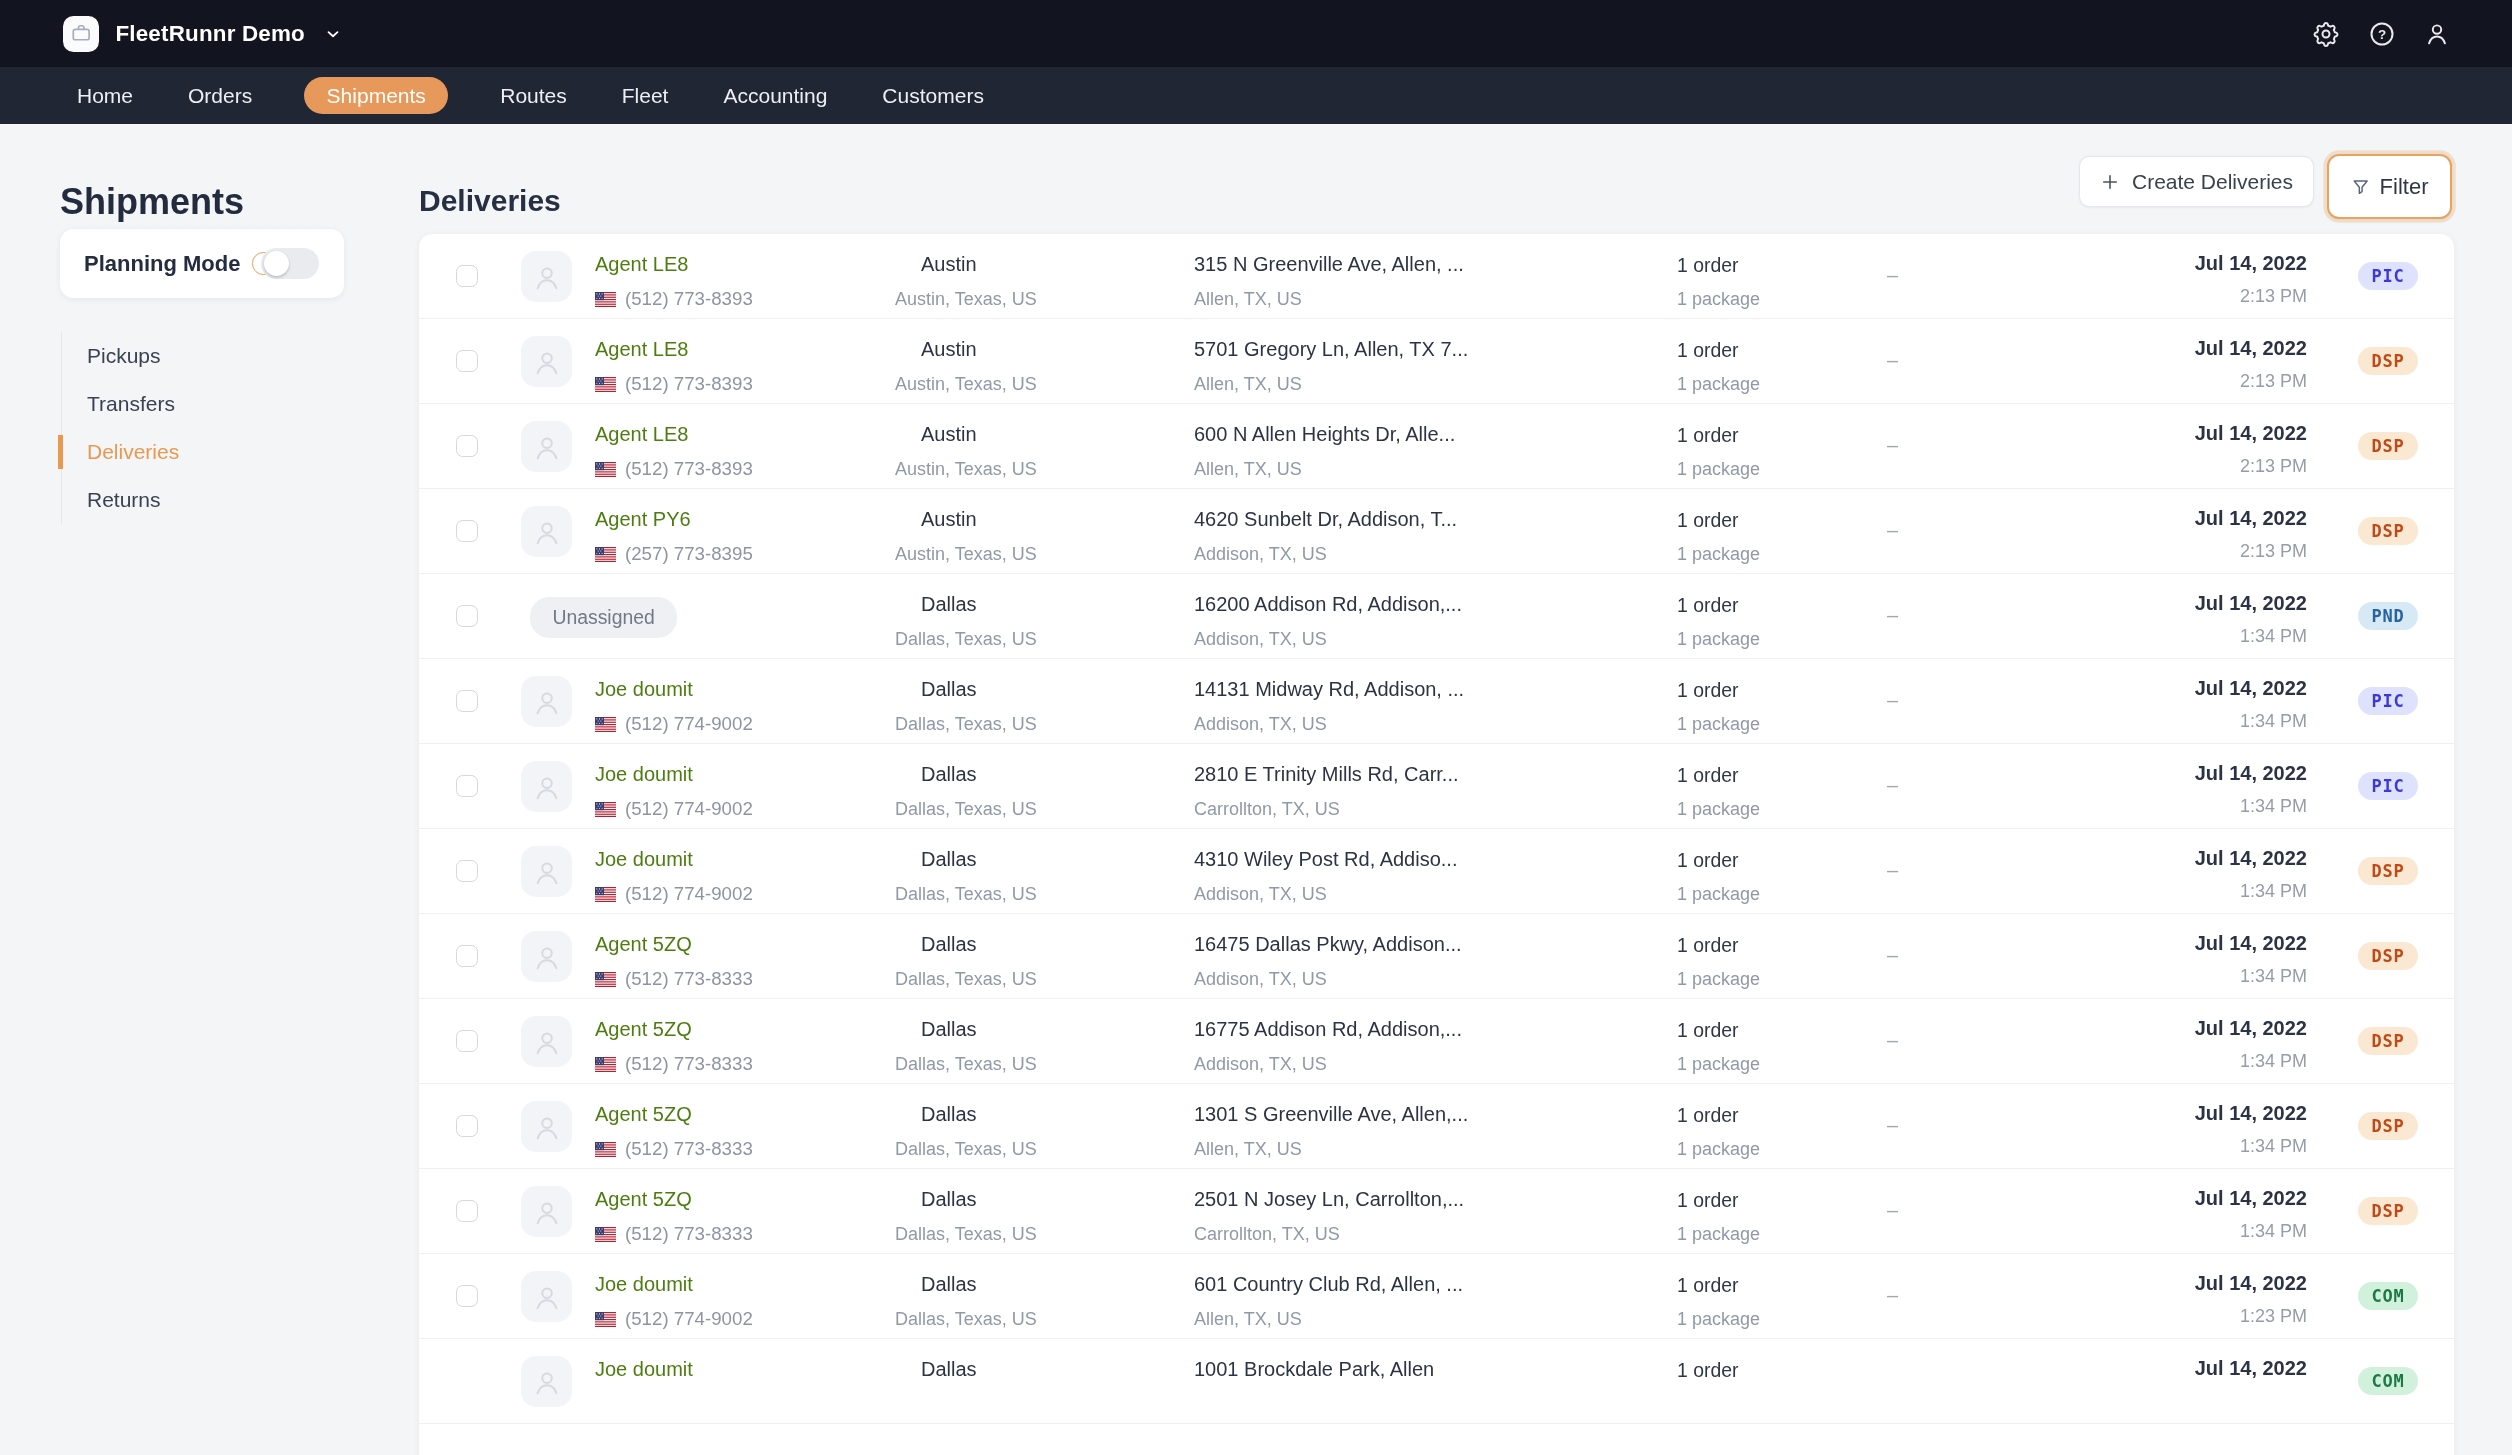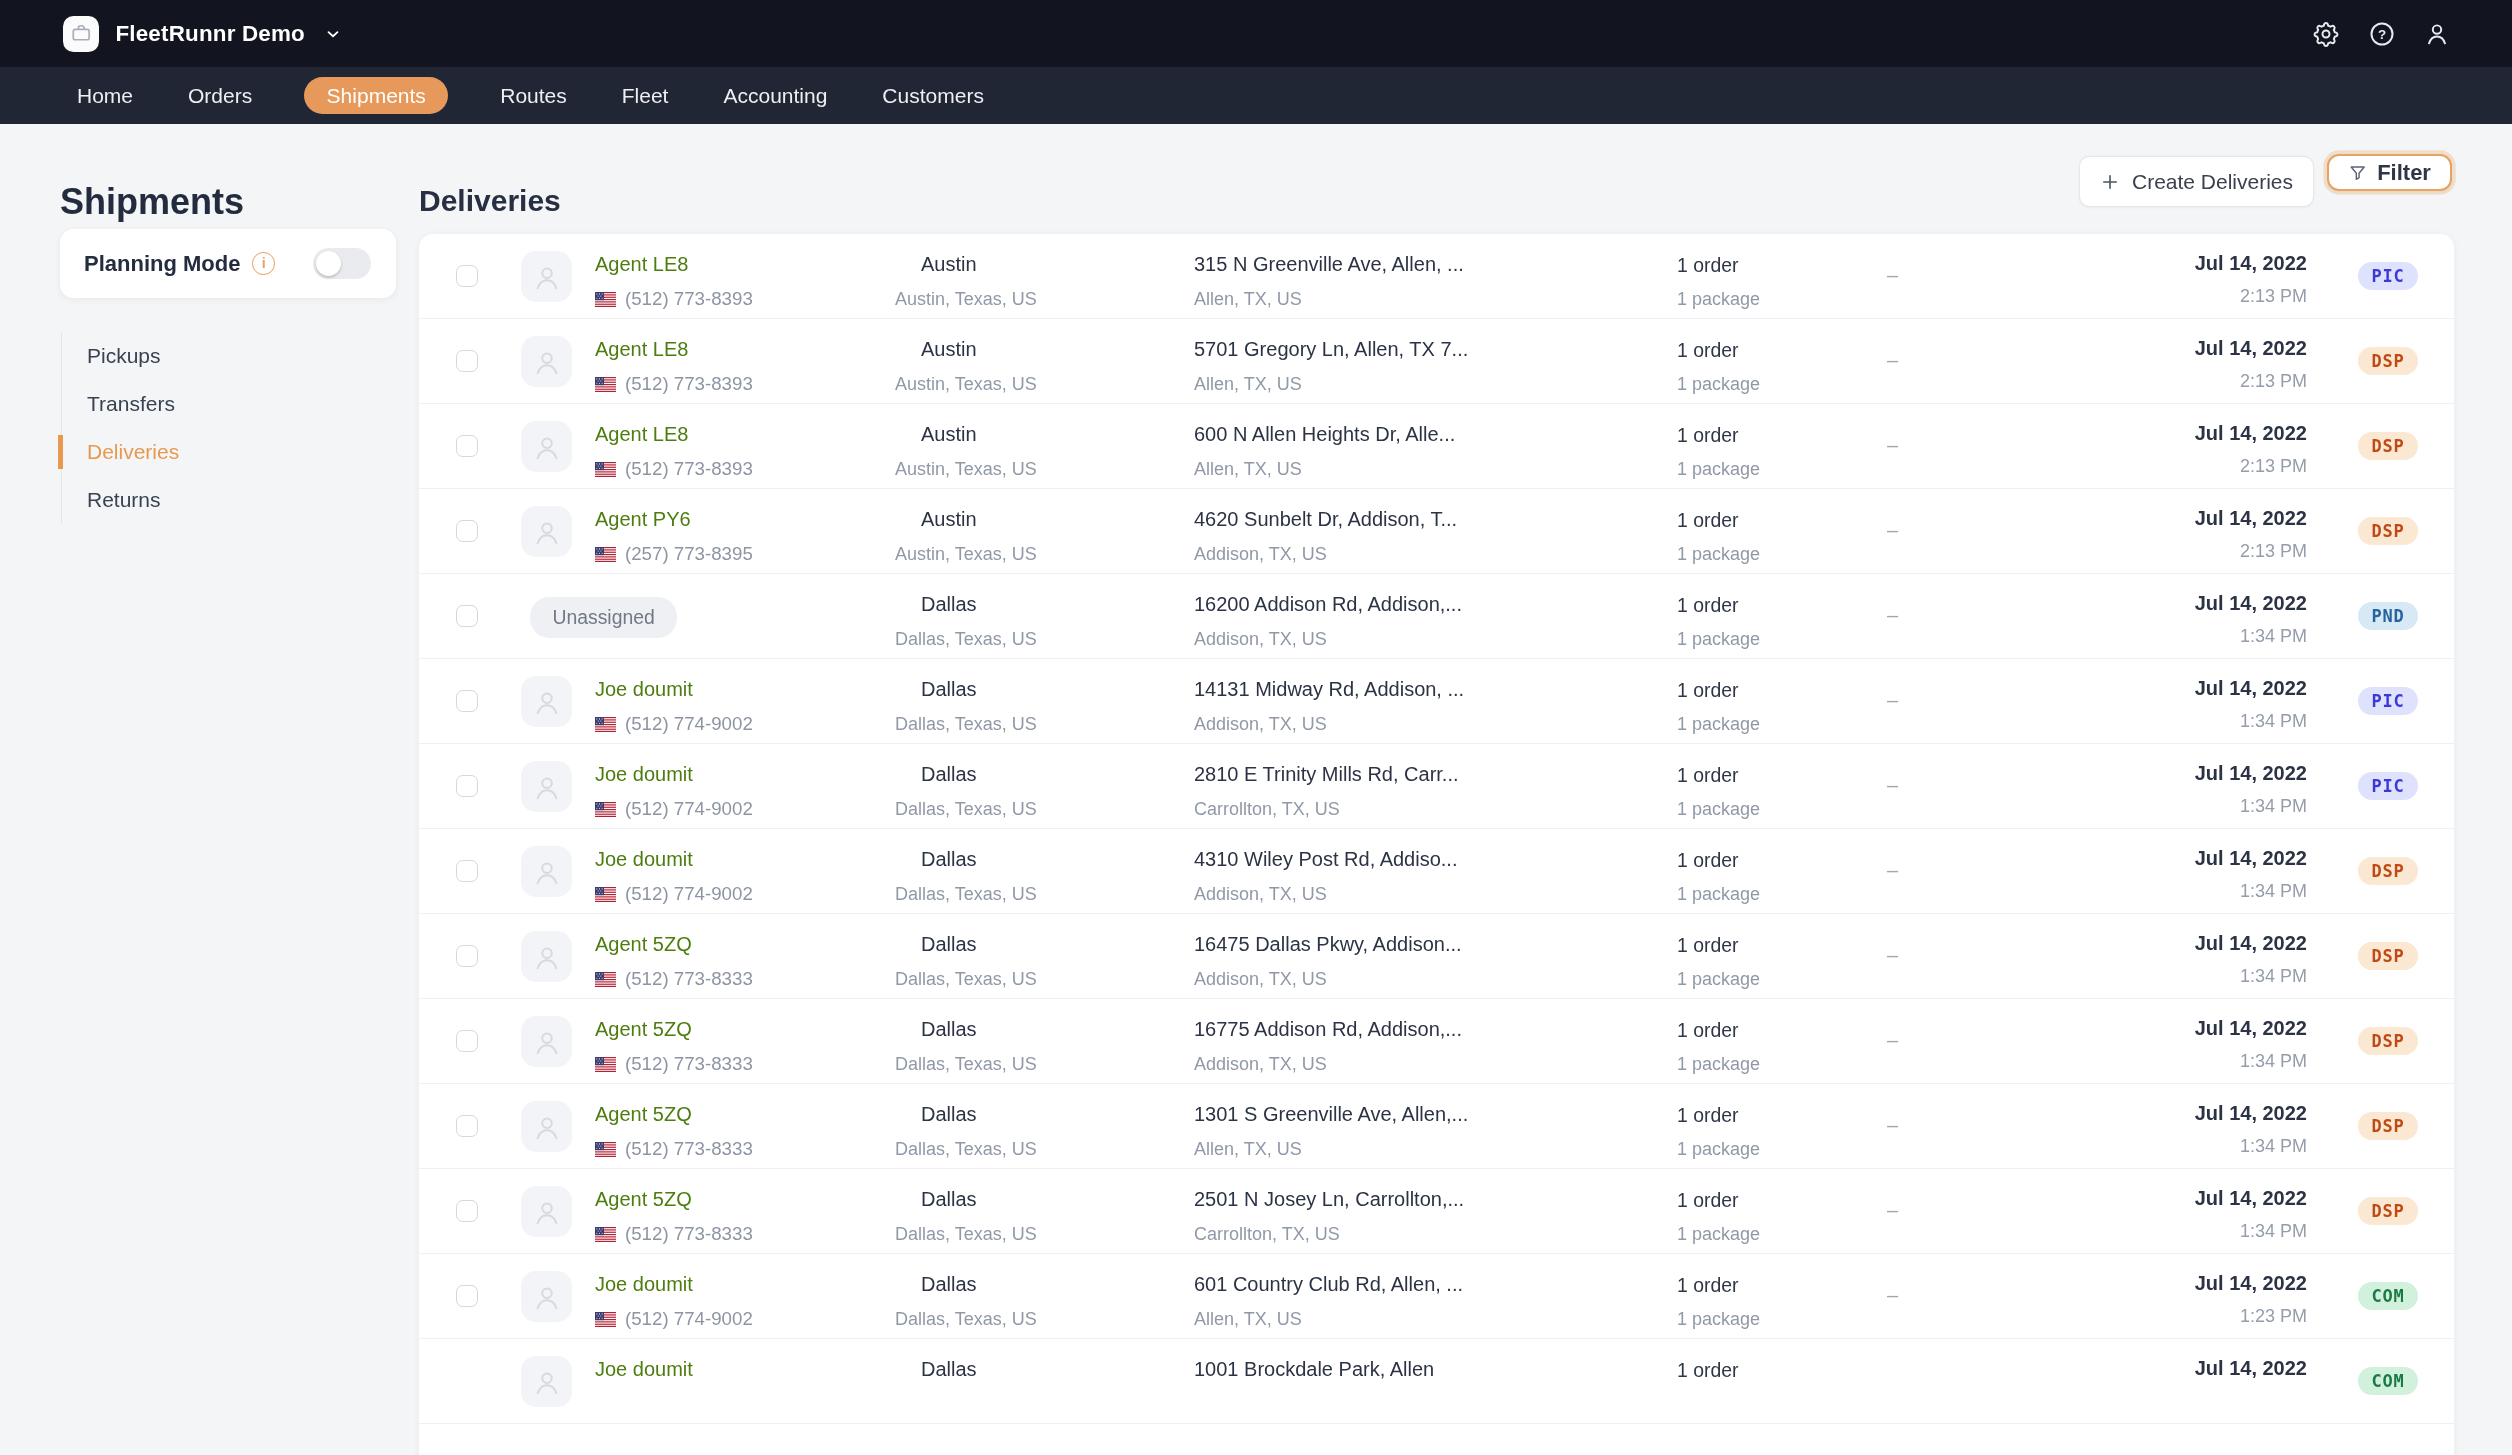--- a/index.html
+++ b/index.html
@@ -20,41 +20,41 @@
   .top-icons { margin-left:auto; margin-right:60px; display:flex; align-items:center; gap:25.4px; }
   .top-icon { width:30px; height:30px; display:flex; align-items:center; justify-content:center; }
 
   
   .navbar { position:absolute; left:0; top:67px; width:2512px; height:57px; background:#202634; display:flex; align-items:center; gap:49px; padding-left:74px; }
   .nav-item { color:#edeff3; font-size:21px; font-weight:500; height:37px; display:flex; align-items:center; padding:0 3px; border-radius:18.7px; cursor:pointer; }
   .nav-item.active { background:#e6995a; padding:0 22.4px; color:#ffffff; }
 
   
   .sidebar-title { position:absolute; left:60px; top:157px; font-size:36px; font-weight:700; color:#232b3e; }
-  .planning-card { position:absolute; left:60px; top:229px; width:336px; height:69px; background:#ffffff; border-radius:13.5px;
+  .planning-card { position:absolute; left:60px; top:229px; width:284px; height:69px; background:#ffffff; border-radius:13.5px;
     box-shadow:0 1.5px 6px rgba(25,31,46,.06); display:flex; align-items:center; padding-left:24px; }
   .planning-label { font-size:22px; font-weight:600; color:#242c3f; }
   .info-badge { width:22.4px; height:22.4px; border:1.5px solid #e8a05e; border-radius:50%; color:#e8a05e; font-size:14px; font-weight:700;
     display:flex; align-items:center; justify-content:center; margin-left:12px; }
   .toggle { position:absolute; right:25.4px; top:18.7px; width:58px; height:31px; border-radius:15.7px; background:#e9ebef; cursor:pointer; }
   .knob { position:absolute; left:3px; top:3px; width:25px; height:25px; border-radius:50%; background:#ffffff; box-shadow:0 1.5px 3px rgba(0,0,0,.22); }
 
   .side-nav { position:absolute; left:61px; top:332px; width:247px; border-left:1.5px solid #e4e6ea; }
   .side-item { position:relative; height:48px; display:flex; align-items:center; padding-left:25px; font-size:21px; font-weight:500; color:#3a4252; cursor:pointer; }
   .side-item.active { color:#e8994f; }
   .side-item.active::before { content:""; position:absolute; left:-3.7px; top:6.7px; width:4.5px; height:34px; background:#e8994f; }
 
   
   .content-title { position:absolute; left:419px; top:159px; font-size:30px; font-weight:600; color:#272f42; }
   .btn-create { position:absolute; left:2079px; top:156px; width:235px; height:51px; background:#ffffff; border:1.5px solid #e4e6eb; border-radius:10.5px;
     box-shadow:0 0.7px 2.2px rgba(0,0,0,.05); display:flex; align-items:center; justify-content:center; gap:12px;
     font-size:21px; font-weight:500; color:#39414f; cursor:pointer; }
-  .btn-filter { position:absolute; left:2327px; top:154px; width:125px; height:37px; background:#ffffff; border:2.2px solid #e7a35f; border-radius:12px;
+  .btn-filter { position:absolute; left:2327px; top:154px; width:125px; height:65px; background:#ffffff; border:2.2px solid #e7a35f; border-radius:12px;
     box-shadow:0 0 0 3.7px rgba(231,163,95,.28), 0 0.7px 1.5px rgba(0,0,0,.05); display:flex; align-items:center; justify-content:center; gap:9.7px;
-    font-size:22px; font-weight:700; color:#2f3747; cursor:pointer; }
+    font-size:22px; font-weight:400; color:#2f3747; cursor:pointer; }
 
   
   .table-card { position:absolute; left:419px; top:234px; width:2035px; height:1271px; background:#ffffff;
     border-radius:13.5px 13.5px 0 0; box-shadow:0 1.5px 7.5px rgba(25,31,46,.05); overflow:hidden; }
   .thead { position:relative; height:81px; border-bottom:1.5px solid #e9ebee; }
   .th { position:absolute; top:43px; font-size:16.4px; font-weight:700; color:#3d4554; letter-spacing:0.6px; }
   .th-agent { left:102px; }  .th-source { left:504px; }  .th-destination { left:775px; }
   .th-contents { left:1258px; }  .th-vol { left:1462px; }
   .th-date { right:152px; }  .th-status { left:1932px; }
 

